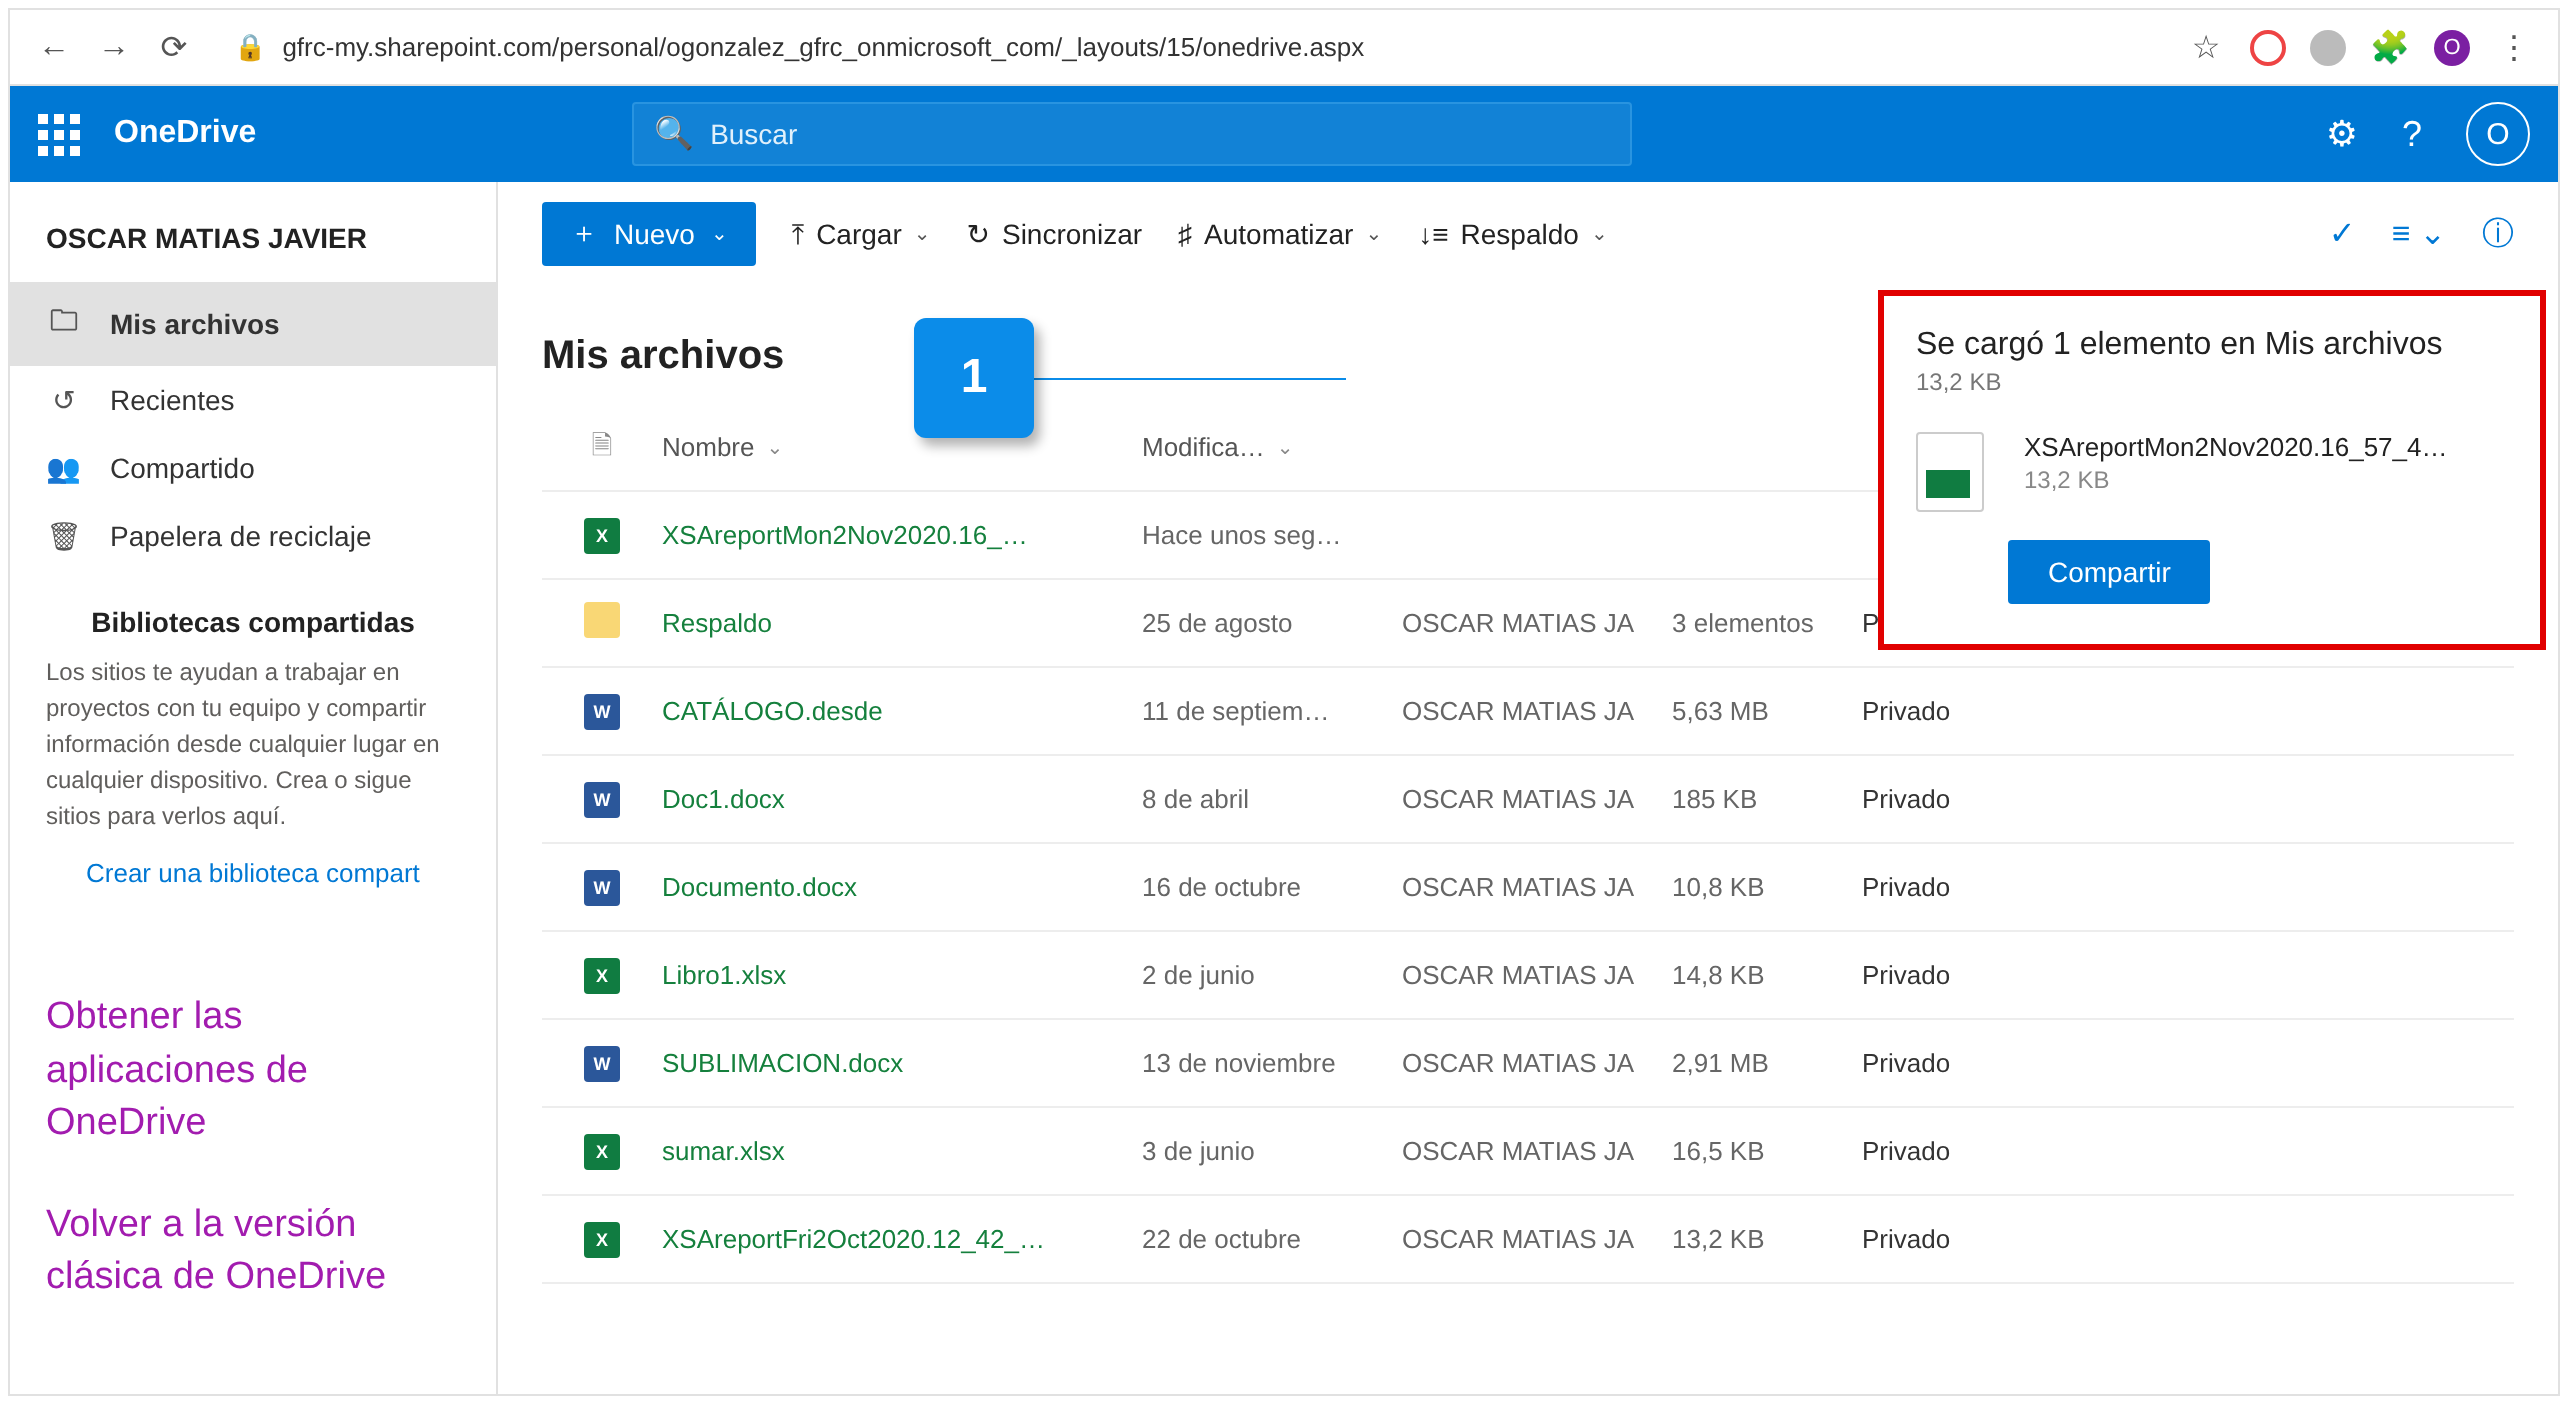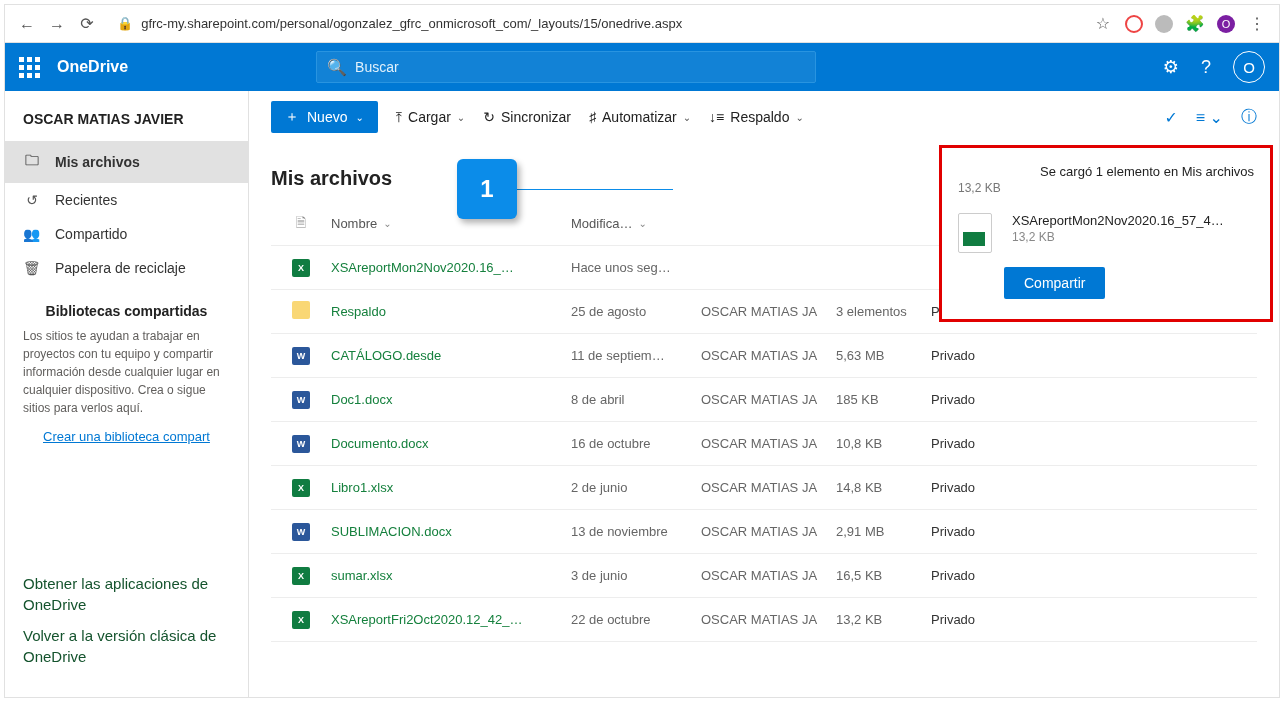--- a/index.html
+++ b/index.html
@@ -28,23 +28,23 @@
 
   
   .body { display:flex; height:calc(100% - 86px); }
   .sidebar { width:244px; border-right:1px solid #e1e1e1; display:flex; flex-direction:column; padding:12px 0 10px 0; }
   .user-label { font-size:14px; font-weight:600; padding:8px 18px 14px 18px; color:#222; }
   .side-item { display:flex; align-items:center; gap:14px; padding:9px 18px; font-size:14px; color:#333; cursor:pointer; }
   .side-item.active { background:#e1e1e1; font-weight:600; }
   .side-icn { width:18px; color:#555; text-align:center; }
   .side-section { font-weight:600; font-size:14px; padding:18px 18px 8px; color:#222;text-align:center; }
   .side-desc { font-size:12px; color:#605e5c; padding:0 18px; line-height:1.5; }
-  .side-link { color:#0078d4; font-size:13px; padding:12px 18px 0 38px; cursor:pointer;text-decoration:underline; }
+  .side-link { color:#0078d4; font-size:13px; padding:12px 18px 0 38px; cursor:pointer; }
   .side-bottom { margin-top:auto; padding:10px 18px; }
-  .side-bottom a { display:block; color:#14532d; font-size:15px; margin:10px 0; cursor:pointer; line-height:1.4; }
+  .side-bottom a { display:block; color:#a21caf; font-size:19px; margin:24px 0; cursor:pointer; line-height:1.4; }
 
   
   .main { flex:1; position:relative; padding:0 0 0 0; overflow:hidden; }
   .toolbar { display:flex; align-items:center; gap:18px; padding:10px 22px; }
   .btn-new { background:#0078d4; color:#fff; padding:7px 14px; border-radius:2px; font-size:14px; display:flex; align-items:center; gap:8px; cursor:pointer; }
   .tb-item { display:flex; align-items:center; gap:6px; font-size:14px; color:#222; cursor:pointer; }
   .tb-item .caret { font-size:10px; color:#555; }
   .toolbar .tb-right { margin-left:auto; display:flex; align-items:center; gap:18px; color:#0078d4; }
   .tb-right span { cursor:pointer; }
 
@@ -67,21 +67,21 @@
   .fi-w { background:#2b579a; }
   .fi-f { background:#f9d775; }
   .thead .doc-icn { color:#888; }
 
   
   .marker { position:absolute; top:68px; left:208px; width:60px; height:60px; background:#0b8ce9; color:#fff; font-weight:700; font-size:24px; display:flex; align-items:center; justify-content:center; border-radius:6px; box-shadow:3px 4px 6px rgba(0,0,0,.3); z-index:5; }
   .marker-line { position:absolute; top:98px; left:268px; width:156px; height:1px; background:#0b8ce9; z-index:4; }
 
   
   .toast { position:absolute; top:54px; right:6px; width:334px; border:3px solid #e10000; background:#fff; padding:16px 16px 20px 16px; z-index:6; }
-  .toast .t-title { font-size:13px; color:#222; margin-bottom:2px;text-align:right; }
+  .toast .t-title { font-size:16px; color:#222; margin-bottom:2px; }
   .toast .t-sub { font-size:12px; color:#777; margin-bottom:18px; }
   .toast .t-row { display:flex; gap:20px; }
   .toast .t-icn { width:34px; height:40px; border:1px solid #ccc; border-radius:2px; position:relative; background:#fff; }
   .toast .t-icn:after { content:""; position:absolute; left:4px; bottom:6px; width:22px; height:14px; background:#107c41; }
   .toast .t-icn .xa { position:absolute; left:7px; bottom:7px; color:#fff; font-size:9px; font-weight:bold; }
   .toast .t-info .fn { font-size:13px; color:#222; max-width:220px; white-space:nowrap; overflow:hidden; text-overflow:ellipsis; }
   .toast .t-info .fs { font-size:12px; color:#888; margin-top:2px; }
   .toast .t-btn { background:#0078d4; color:#ffffff; font-size:14px; padding:8px 20px; border:none; border-radius:2px; margin:14px 0 0 46px; cursor:pointer; display:inline-block; }
 </style>
 </head>

